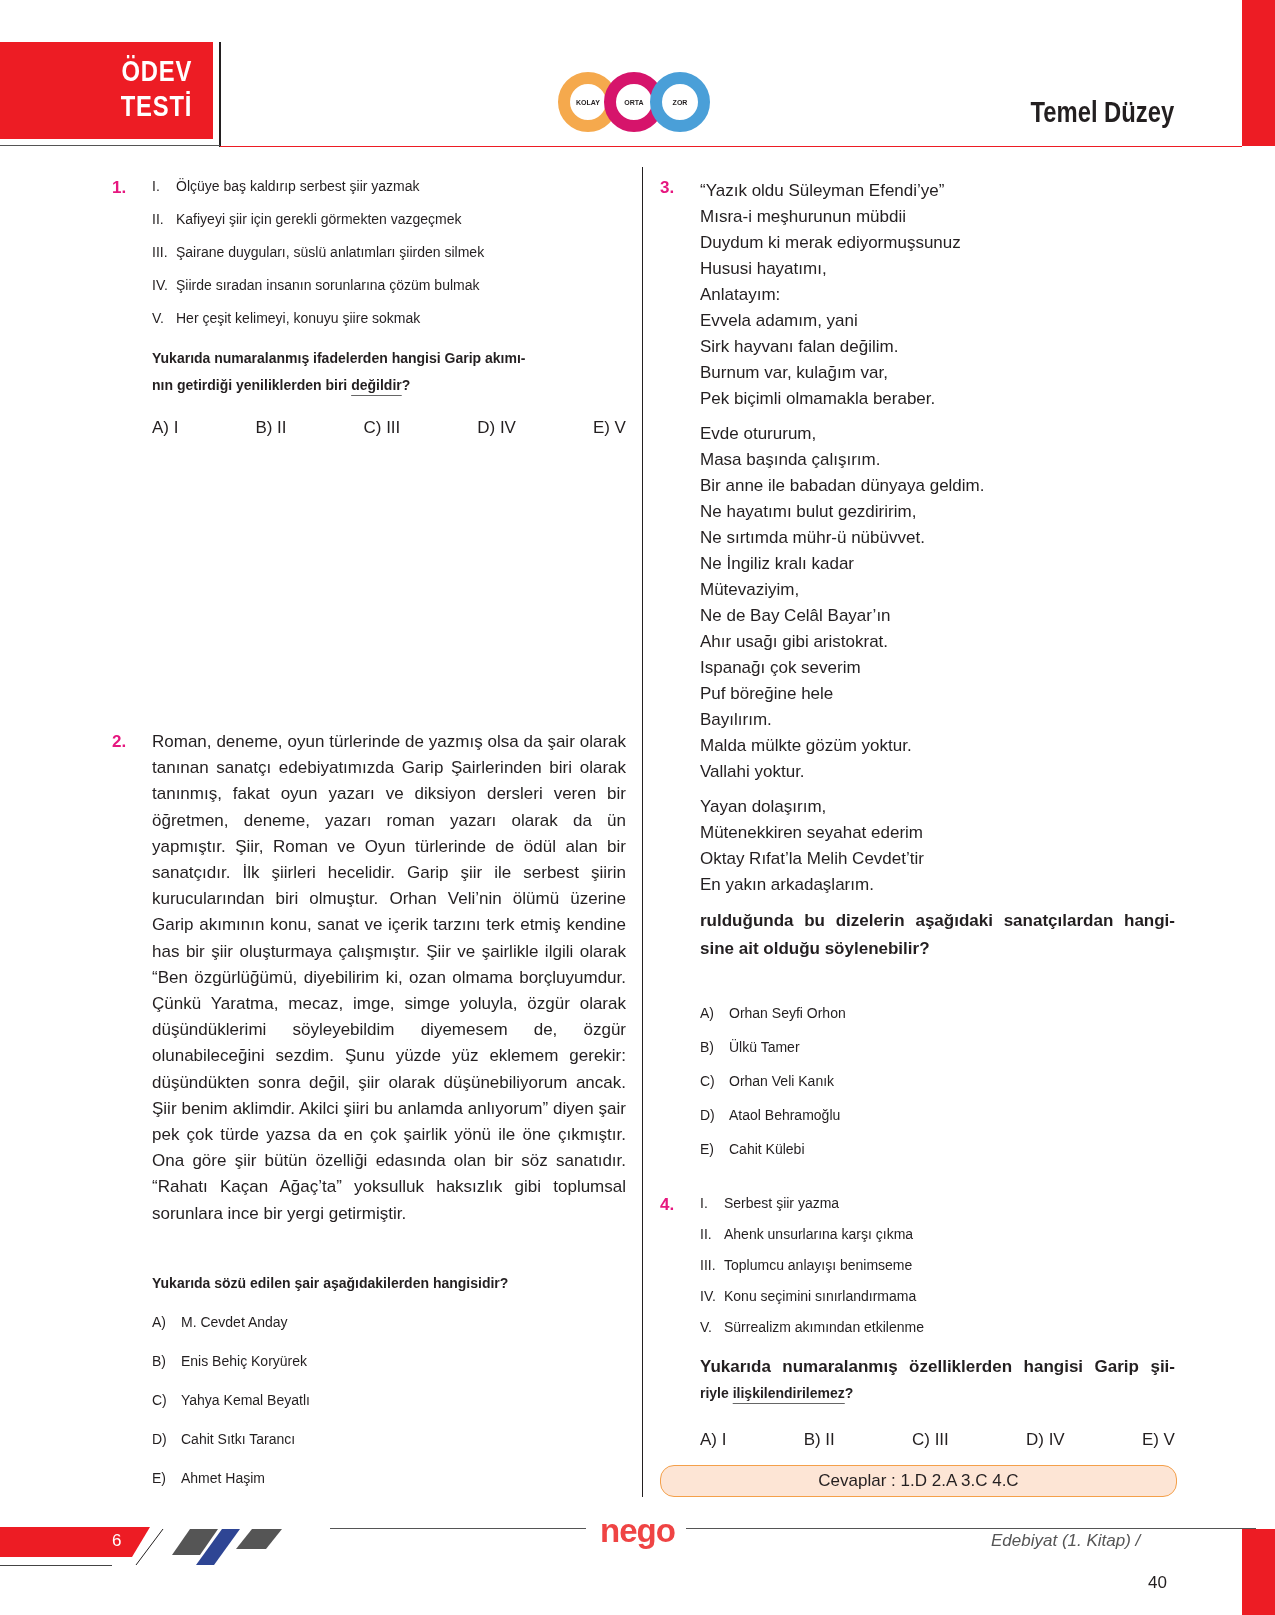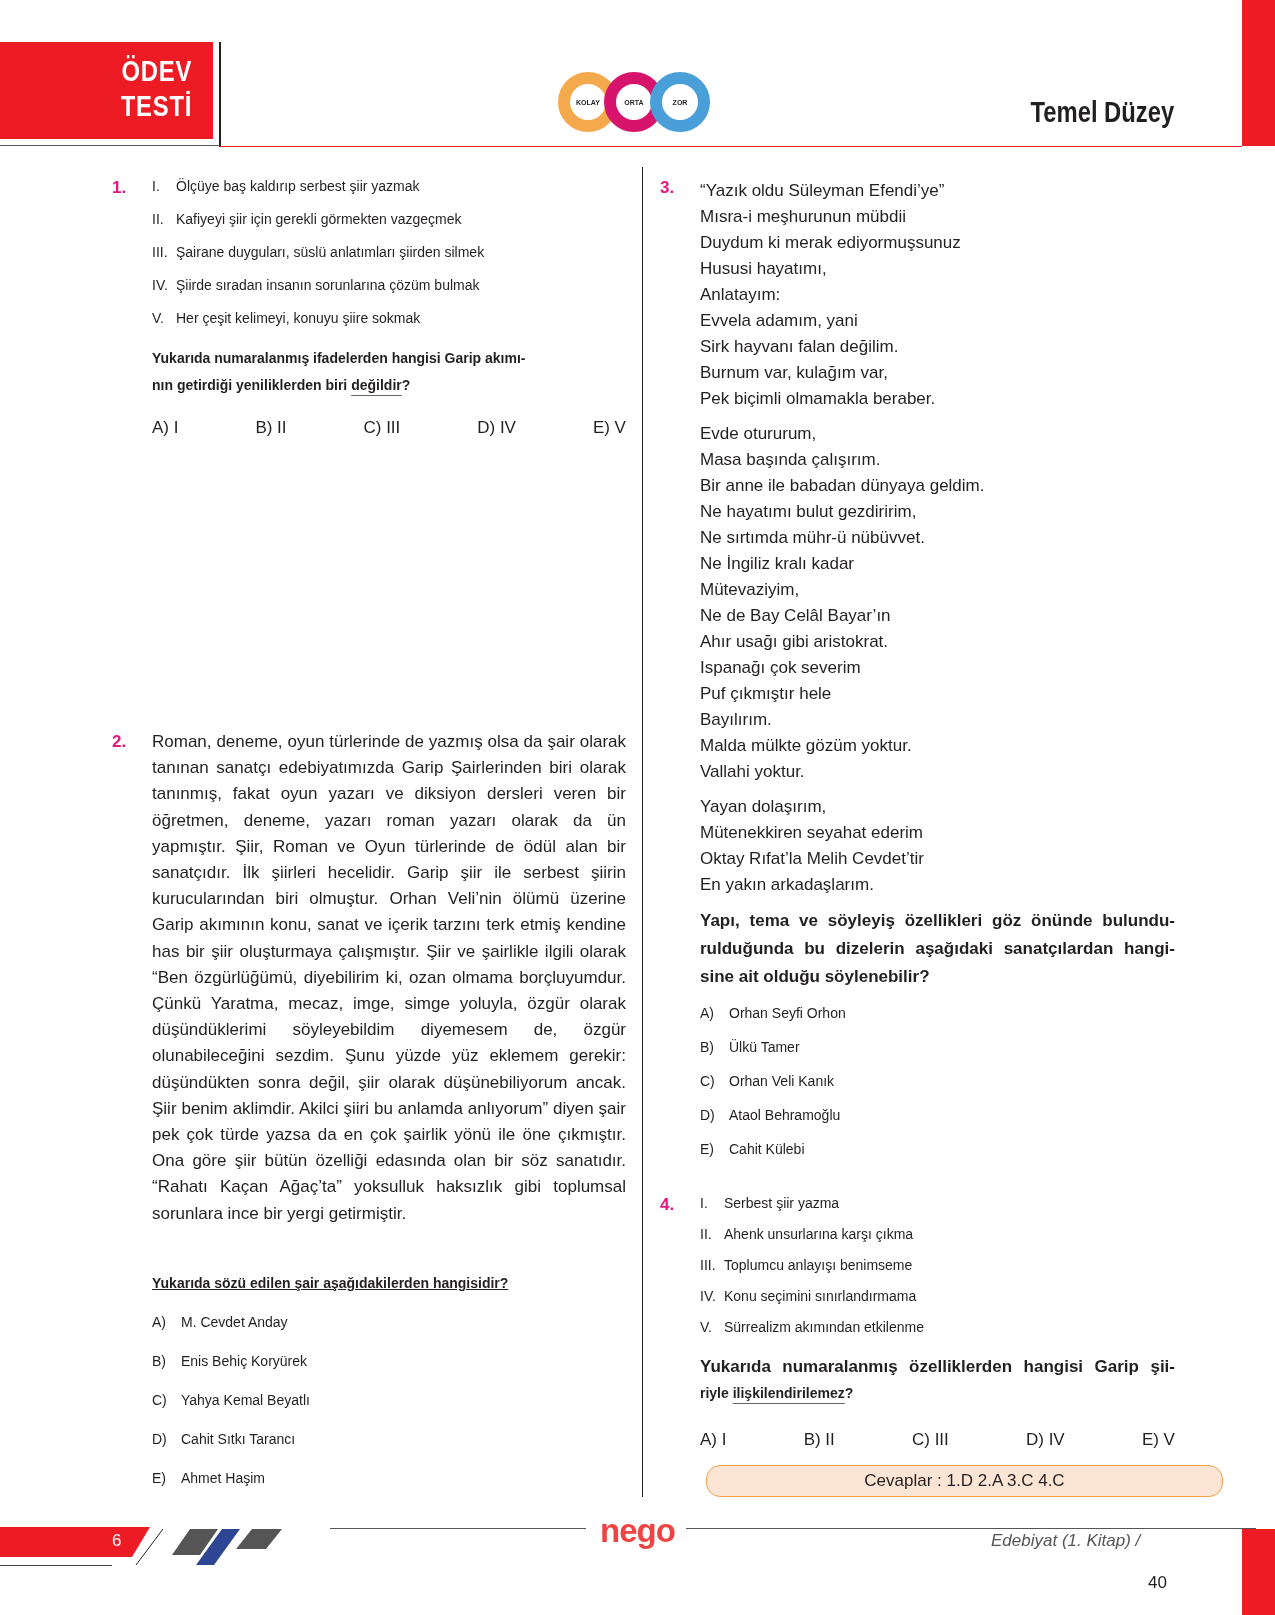--- a/index.html
+++ b/index.html
@@ -24,21 +24,21 @@
   .qnum { color:#e6177f; font-weight:bold; font-size:17px; }
   .bold { font-weight:bold; }
   .line { position:absolute; white-space:nowrap; font-size:14px; }
 
   .roman { display:inline-block; width:24px; }
   .u { text-decoration:underline; text-underline-offset:5px; text-decoration-color:#666; }
 
   .para { position:absolute; left:152px; width:474px; font-size:17px; line-height:26.2px; text-align:justify; }
   .opt-row { position:absolute; display:flex; justify-content:space-between; font-size:17px; }
 
-  .answers { left:660px; top:1465px; width:515px; height:30px; background:#fde5d5; border:1.5px solid #f4a04a; border-radius:14px; text-align:center; line-height:30px; font-size:17px;margin-left:46px; }
+  .answers { left:660px; top:1465px; width:515px; height:30px; background:#fde5d5; border:1.5px solid #f4a04a; border-radius:14px; text-align:center; line-height:30px; font-size:17px; }
 
   
   .ft-red { left:0; top:1527px; width:150px; height:30px; background:#ed1c24; clip-path:polygon(0 0,100% 0,88% 100%,0 100%); }
   .ft-pnum { left:112px; top:1531px; color:#fff; font-size:17px; }
   .ft-line { left:330px; top:1528px; width:256px; height:1px; background:#555; }
   .ft-line2 { left:686px; top:1528px; width:570px; height:1px; background:#555; }
   .ft-logo { left:600px; top:1512px; font-size:33px; font-weight:bold; color:#ef4444; letter-spacing:-1px; }
   .ft-book { left:991px; top:1531px; font-size:17px; color:#555; font-style:italic; }
   .ft-pg { left:1148px; top:1531px; font-size:17px; color:#231f20;margin-top:42px; }
   .ft-red-right { left:1242px; top:1529px; width:33px; height:86px; background:#ed1c24; }
@@ -83,21 +83,21 @@
 <div class="opt-row" style="left:152px;top:418px;width:474px;">
   <span>A) I</span>
   <span>B) II</span>
   <span>C) III</span>
   <span>D) IV</span>
   <span>E) V</span>
 </div>
 
 <div class="abs qnum" style="left:112px;top:732px;">2.</div>
 <div class="para" style="top:729px;">Roman, deneme, oyun türlerinde de yazmış olsa da şair olarak tanınan sanatçı edebiyatımızda Garip Şairlerinden biri olarak tanınmış, fakat oyun yazarı ve diksiyon dersleri veren bir öğretmen, deneme, yazarı roman yazarı olarak da ün yapmıştır. Şiir, Roman ve Oyun türlerinde de ödül alan bir sanatçıdır. İlk şiirleri hecelidir. Garip şiir ile serbest şiirin kurucularından biri olmuştur. Orhan Veli’nin ölümü üzerine Garip akımının konu, sanat ve içerik tarzını terk etmiş kendine has bir şiir oluşturmaya çalışmıştır. Şiir ve şairlikle ilgili olarak “Ben özgürlüğümü, diyebilirim ki, ozan olmama borçluyumdur. Çünkü Yaratma, mecaz, imge, simge yoluyla, özgür olarak düşündüklerimi söyleyebildim diyemesem de, özgür olunabileceğini sezdim. Şunu yüzde yüz eklemem gerekir: düşündükten sonra değil, şiir olarak düşünebiliyorum ancak. Şiir benim aklimdir. Akilci şiiri bu anlamda anlıyorum” diyen şair pek çok türde yazsa da en çok şairlik yönü ile öne çıkmıştır. Ona göre şiir bütün özelliği edasında olan bir söz sanatıdır. “Rahatı Kaçan Ağaç’ta” yoksulluk haksızlık gibi toplumsal sorunlara ince bir yergi getirmiştir.</div>
-<div class="line bold" style="left:152px;top:1275px;text-decoration:underline;">Yukarıda sözü edilen şair aşağıdakilerden hangisidir?</div>
+<div class="line bold" style="left:152px;top:1275px;">Yukarıda sözü edilen şair aşağıdakilerden hangisidir?</div>
 <div class="line" style="left:152px;top:1314px;"><span style="display:inline-block;width:29px;">A)</span><span>M. Cevdet Anday</span></div>
 <div class="line" style="left:152px;top:1353px;"><span style="display:inline-block;width:29px;">B)</span><span>Enis Behiç Koryürek</span></div>
 <div class="line" style="left:152px;top:1392px;"><span style="display:inline-block;width:29px;">C)</span><span>Yahya Kemal Beyatlı</span></div>
 <div class="line" style="left:152px;top:1431px;"><span style="display:inline-block;width:29px;">D)</span><span>Cahit Sıtkı Tarancı</span></div>
 <div class="line" style="left:152px;top:1470px;"><span style="display:inline-block;width:29px;">E)</span><span>Ahmet Haşim</span></div>
 
 <div class="abs qnum" style="left:660px;top:178px;">3.</div>
 <div class="abs" id="q3s1" style="left:700px;top:178px;line-height:26px;font-size:17px;">
     <div>“Yazık oldu Süleyman Efendi’ye”</div>
     <div>Mısra-i meşhurunun mübdii</div>
@@ -113,33 +113,32 @@
     <div>Evde otururum,</div>
     <div>Masa başında çalışırım.</div>
     <div>Bir anne ile babadan dünyaya geldim.</div>
     <div>Ne hayatımı bulut gezdiririm,</div>
     <div>Ne sırtımda mühr-ü nübüvvet.</div>
     <div>Ne İngiliz kralı kadar</div>
     <div>Mütevaziyim,</div>
     <div>Ne de Bay Celâl Bayar’ın</div>
     <div>Ahır usağı gibi aristokrat.</div>
     <div>Ispanağı çok severim</div>
-    <div>Puf çıkmıştır hele</div>
+    <div>Puf böreğine hele</div>
     <div>Bayılırım.</div>
     <div>Malda mülkte gözüm yoktur.</div>
     <div>Vallahi yoktur.</div>
   </div>
 <div class="abs" id="q3s3" style="left:700px;top:794px;line-height:26px;font-size:17px;">
     <div>Yayan dolaşırım,</div>
     <div>Mütenekkiren seyahat ederim</div>
     <div>Oktay Rıfat’la Melih Cevdet’tir</div>
     <div>En yakın arkadaşlarım.</div>
   </div>
 <div class="abs bold" style="left:700px;top:907px;width:475px;line-height:28px;font-size:17px;">
-  <div style="text-align:justify;text-align-last:justify;">Yapı, tema ve söyleyiş özellikleri göz önünde bulundu-</div>
   <div style="text-align:justify;text-align-last:justify;">rulduğunda bu dizelerin aşağıdaki sanatçılardan hangi-</div>
   <div>sine ait olduğu söylenebilir?</div>
 </div>
 <div class="line" style="left:700px;top:1005px;"><span style="display:inline-block;width:29px;">A)</span><span>Orhan Seyfi Orhon</span></div>
 <div class="line" style="left:700px;top:1039px;"><span style="display:inline-block;width:29px;">B)</span><span>Ülkü Tamer</span></div>
 <div class="line" style="left:700px;top:1073px;"><span style="display:inline-block;width:29px;">C)</span><span>Orhan Veli Kanık</span></div>
 <div class="line" style="left:700px;top:1107px;"><span style="display:inline-block;width:29px;">D)</span><span>Ataol Behramoğlu</span></div>
 <div class="line" style="left:700px;top:1141px;"><span style="display:inline-block;width:29px;">E)</span><span>Cahit Külebi</span></div>
 
 <div class="abs qnum" style="left:660px;top:1195px;">4.</div>

